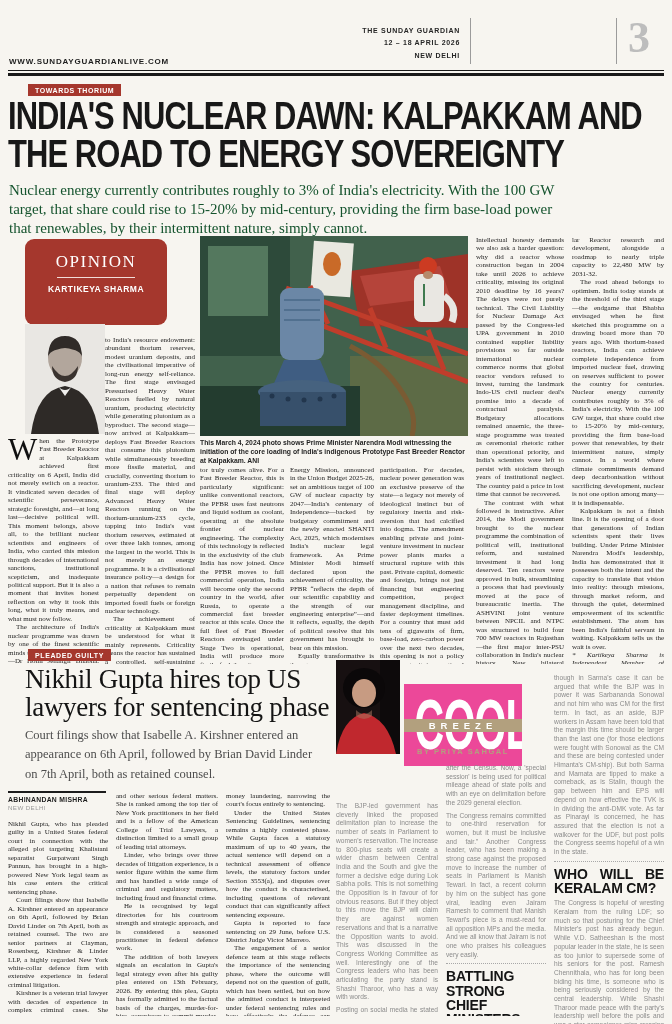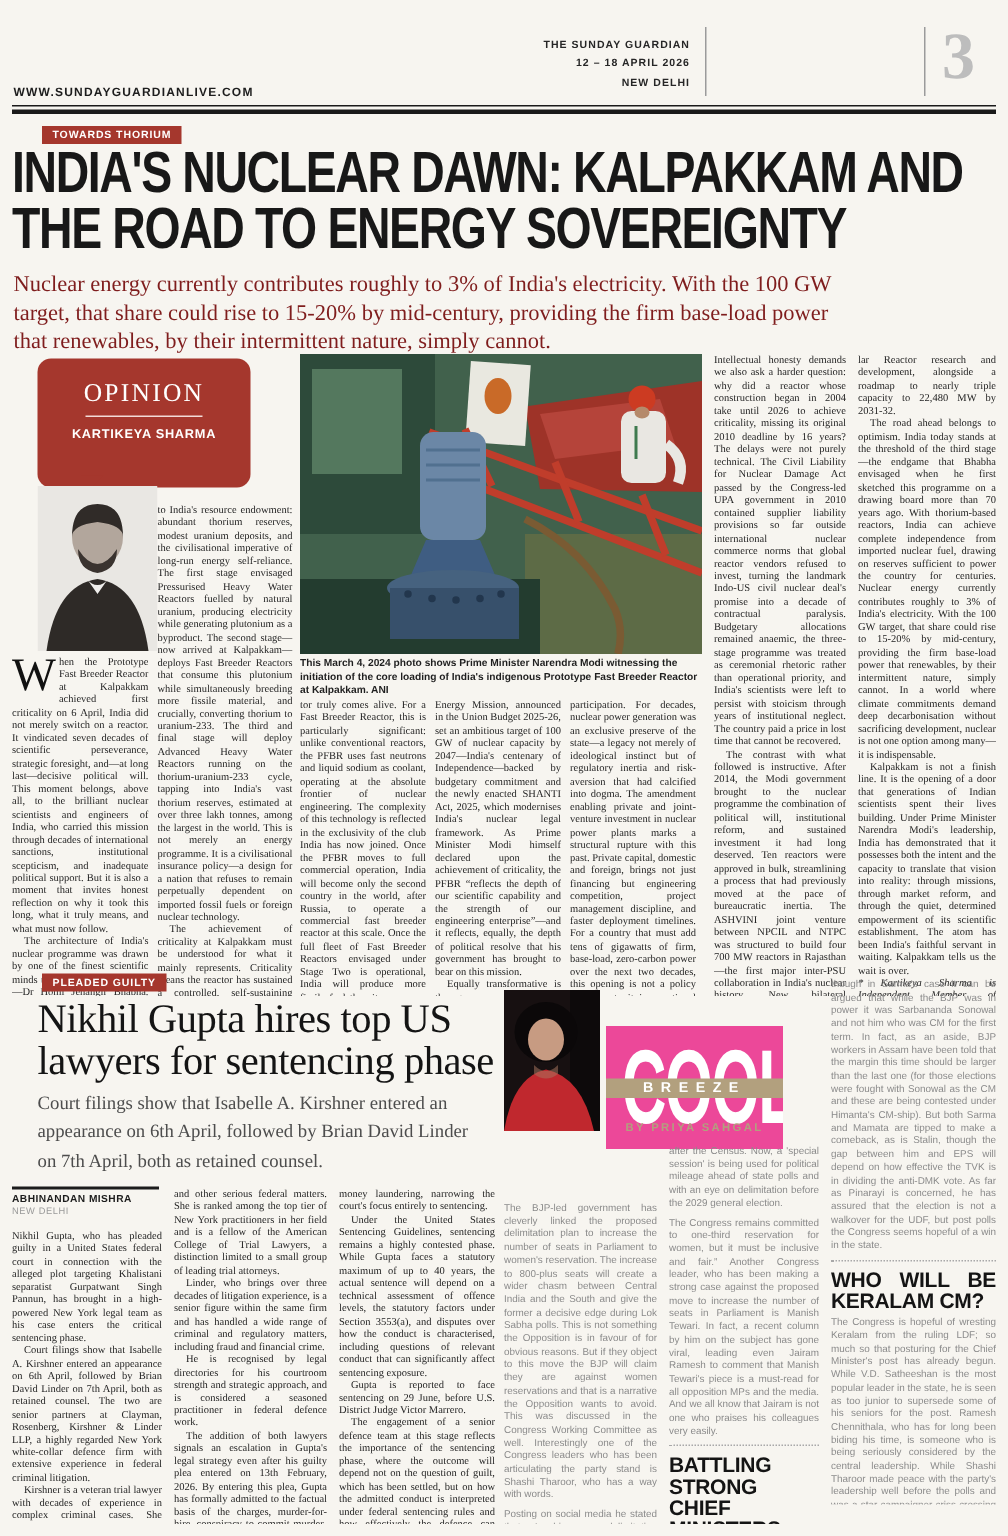--- a/index.html
+++ b/index.html
@@ -11,21 +11,21 @@
   .hdr-vline{position:absolute;top:18px;height:46px;width:1px;background:#9b9b9b;}
   .hdr-section{position:absolute;left:480px;top:17px;font-family:"Liberation Serif",serif;font-size:38px;letter-spacing:1px;color:#141414;}
   .hdr-page{position:absolute;left:628px;top:12px;font-family:"Liberation Serif",serif;font-size:44px;font-weight:bold;color:#bdbdbd;}
   .hdr-rule{position:absolute;left:8px;width:656px;top:70px;height:2px;border-top:1px solid #1a1a1a;border-bottom:3px solid #1a1a1a;}
 
   
   .tag{position:absolute;background:#a5372d;color:#fff;font-family:"Liberation Sans",sans-serif;font-weight:bold;font-size:7px;letter-spacing:.6px;padding:3px 7px 2px;}
 
   
   .headline{position:absolute;left:8px;top:97px;width:724px;font-family:"Liberation Sans",sans-serif;font-weight:800;font-size:34px;line-height:.98;letter-spacing:-1px;color:#181818;transform:scale(.91,1.14);transform-origin:left top;}
-  .standfirst{position:absolute;left:9px;top:181px;width:562px;font-size:15px;line-height:1.27;color:#7f1d1d;}
+  .standfirst{position:absolute;left:9px;top:181px;width:562px;font-size:15px;line-height:1.27;color:#14532d;}
 
   
   .op-bubble{position:absolute;left:25px;top:239px;width:142px;height:86px;background:#a5372d;border-radius:9px;color:#fff;text-align:center;}
   .op-label{font-size:17px;letter-spacing:1.5px;margin-top:13px;}
   .op-rule{width:78px;height:1px;background:#f3dcd8;margin:5px auto 6px;}
   .op-author{font-family:"Liberation Sans",sans-serif;font-weight:bold;font-size:8.5px;letter-spacing:.5px;}
   .op-tail{position:absolute;left:54px;top:317px;width:0;height:0;border-top:15px solid #a5372d;border-right:15px solid transparent;}
   .author-photo{position:absolute;left:25px;top:324px;width:80px;height:110px;}
 
   
@@ -220,20 +220,20 @@
   </div>
 
   <div class="cb-col" style="left:446px;top:764px;width:100px;height:252px;">
     <p>after the Census. Now, a 'special session' is being used for political mileage ahead of state polls and with an eye on delimitation before the 2029 general election.</p>
     <p>The Congress remains committed to one-third reservation for women, but it must be inclusive and fair.” Another Congress leader, who has been making a strong case against the proposed move to increase the number of seats in Parliament is Manish Tewari. In fact, a recent column by him on the subject has gone viral, leading even Jairam Ramesh to comment that Manish Tewari's piece is a must-read for all opposition MPs and the media. And we all know that Jairam is not one who praises his colleagues very easily.</p>
     <div class="dotted"></div>
     <h3 class="cb-head">BATTLING STRONG CHIEF MINISTERS</h3>
 
   </div>
 
-  <div class="cb-col" style="left:554px;top:653px;width:110px;height:350px;">
+  <div class="cb-col" style="left:554px;top:674px;width:110px;height:350px;">
     <p>though in Sarma's case it can be argued that while the BJP was in power it was Sarbananda Sonowal and not him who was CM for the first term. In fact, as an aside, BJP workers in Assam have been told that the margin this time should be larger than the last one (for those elections were fought with Sonowal as the CM and these are being contested under Himanta's CM-ship). But both Sarma and Mamata are tipped to make a comeback, as is Stalin, though the gap between him and EPS will depend on how effective the TVK is in dividing the anti-DMK vote. As far as Pinarayi is concerned, he has assured that the election is not a walkover for the UDF, but post polls the Congress seems hopeful of a win in the state.</p>
     <div class="dotted"></div>
     <h3 class="cb-head">WHO WILL BE KERALAM CM?</h3>
     <p>The Congress is hopeful of wresting Keralam from the ruling LDF; so much so that posturing for the Chief Minister's post has already begun. While V.D. Satheeshan is the most popular leader in the state, he is seen as too junior to supersede some of his seniors for the post. Ramesh Chennithala, who has for long been biding his time, is someone who is being seriously considered by the central leadership. While Shashi Tharoor made peace with the party's leadership well before the polls and was a star campaigner criss-crossing the state, he may not make the grade as the party leadership is still a bit wary of him. As for K.C. Venugopal, he certainly has Rahul Gandhi's trust. But any elevation will be seen clearly as a central move and not the choice of the state leaders. Watch this space for more.</p>
   </div>
 
 </div>
 
 </body></html>

